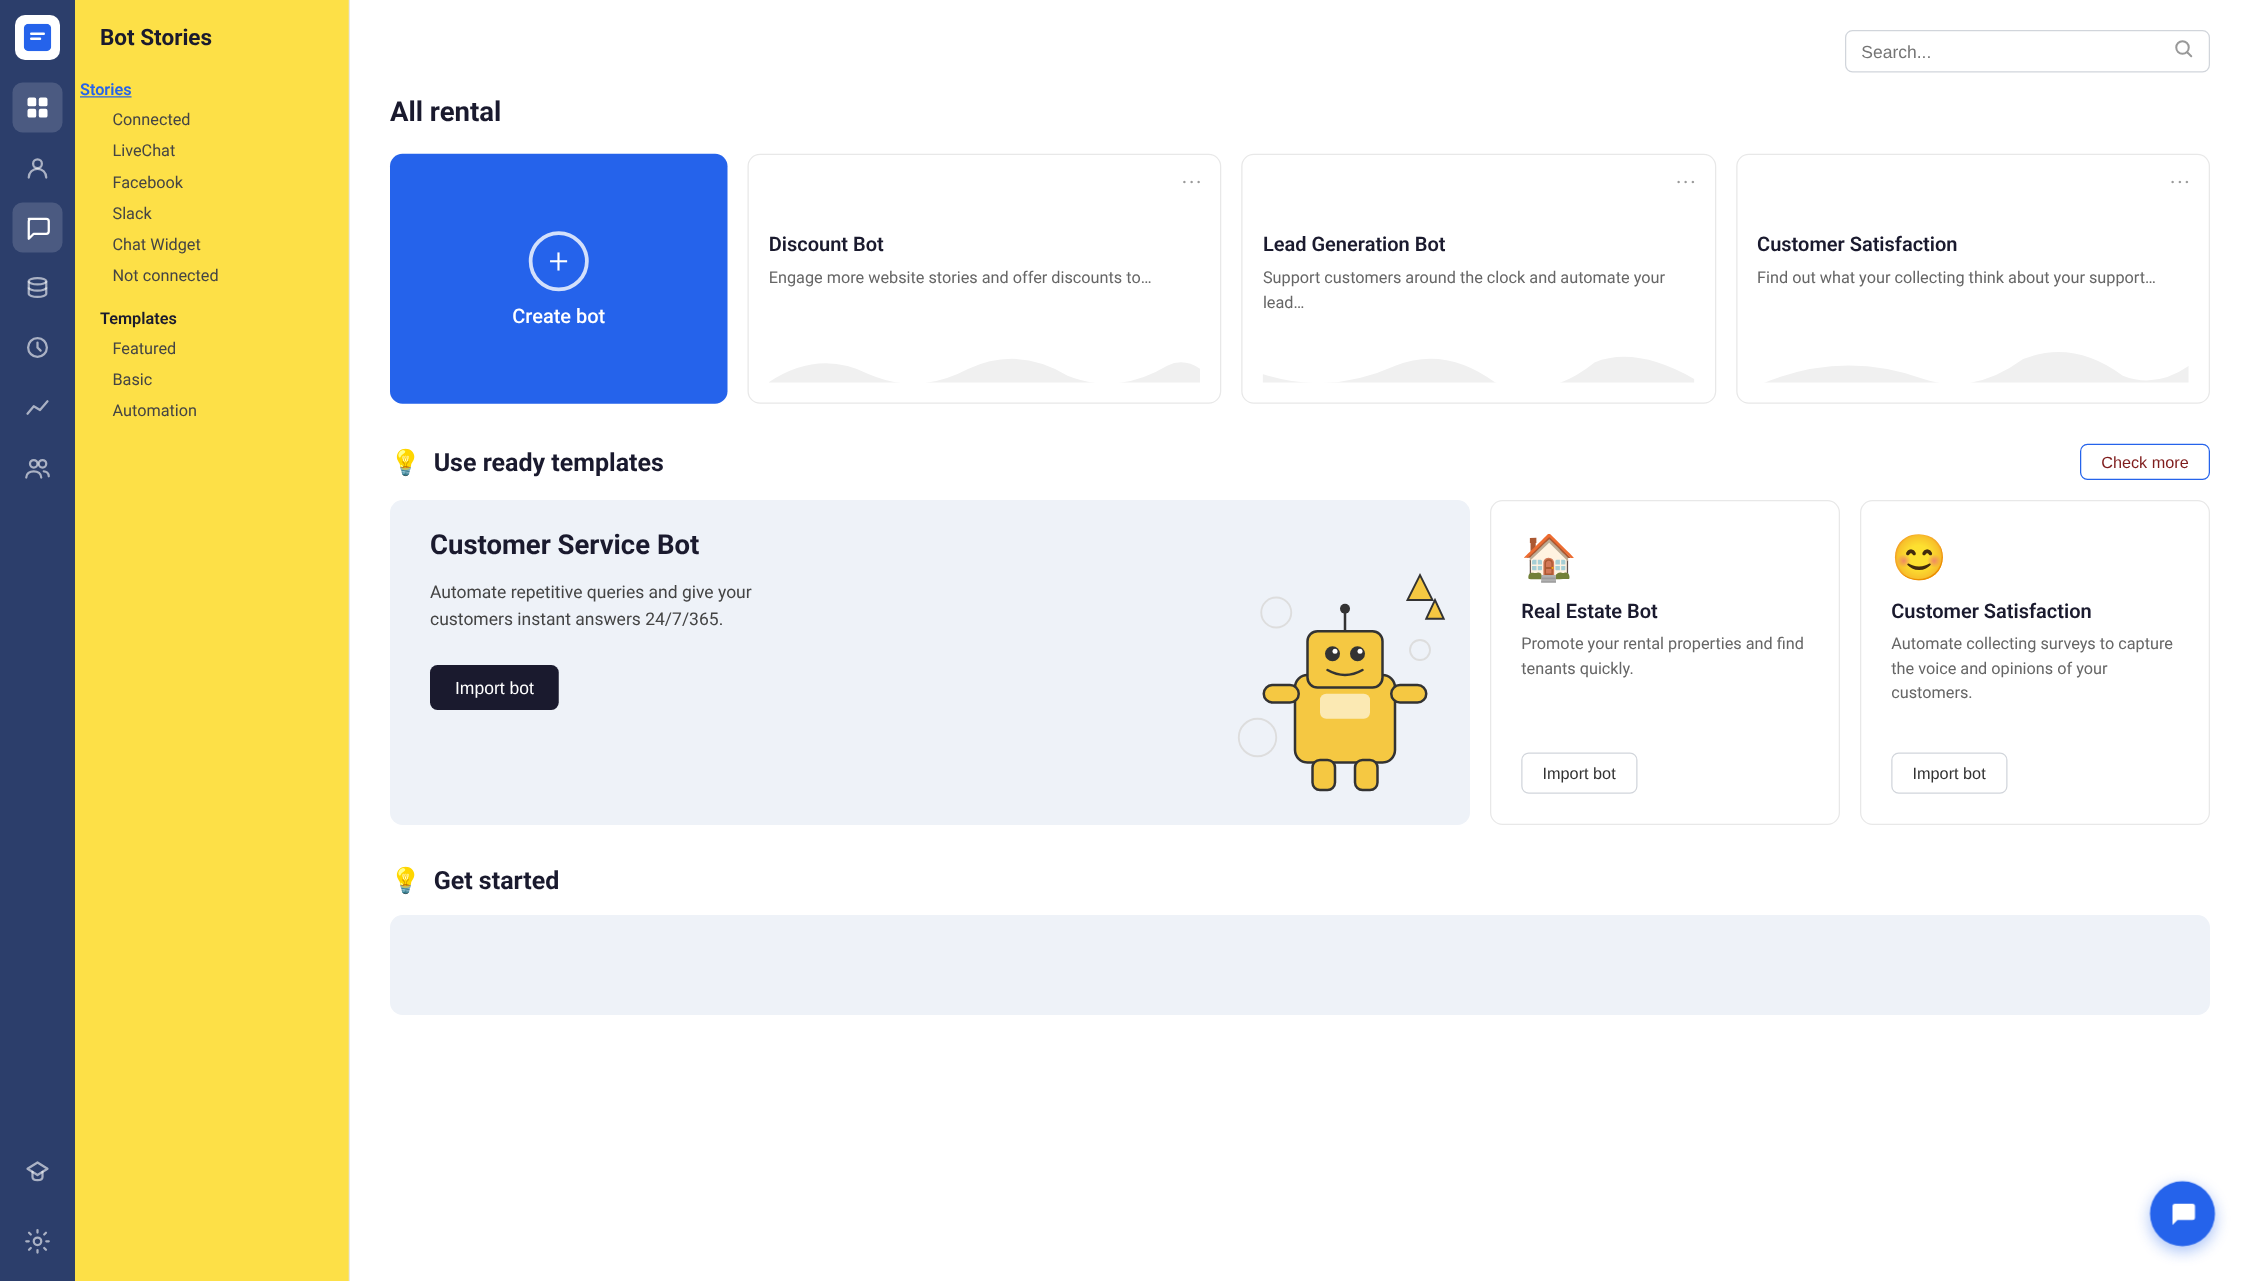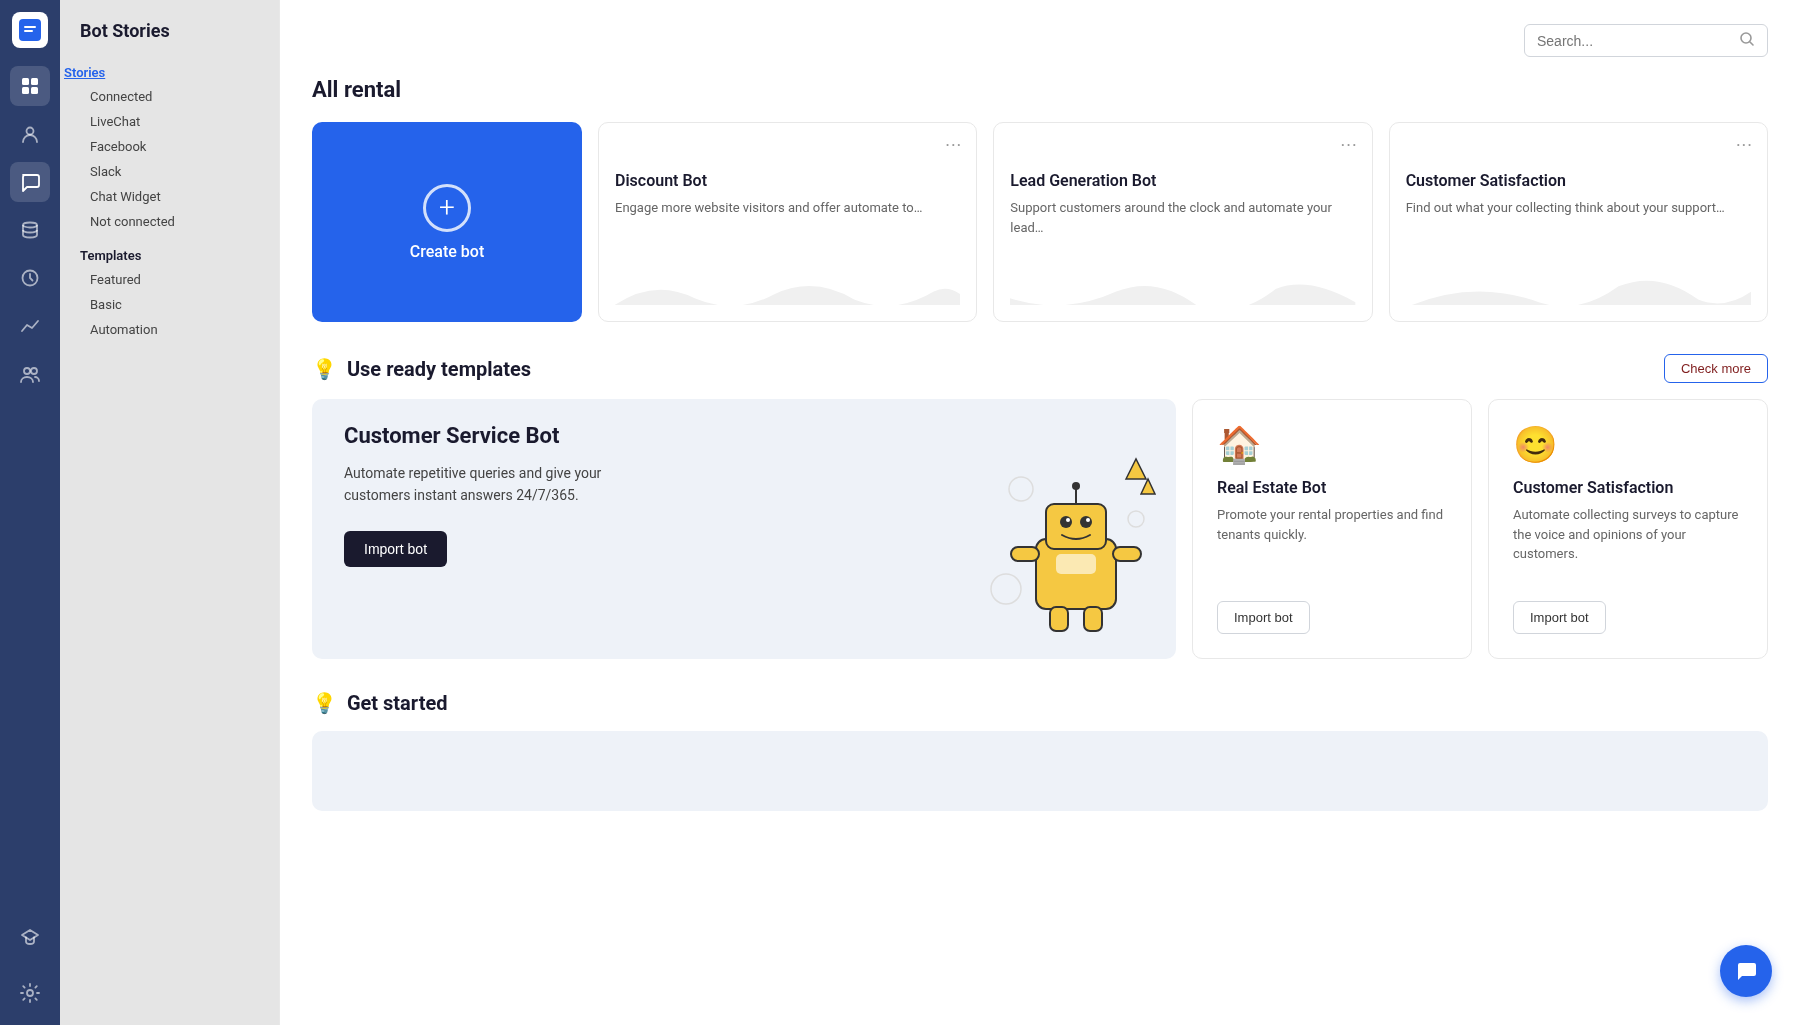--- a/index.html
+++ b/index.html
@@ -30,21 +30,21 @@
       cursor: pointer;
       color: rgba(255,255,255,0.6);
       font-size: 20px;
     }
     .icon-nav .nav-icon.active { background: rgba(255,255,255,0.15); color: #fff; }
     .icon-nav .nav-bottom { margin-top: auto; }
 
     
     .sidebar {
       width: 220px;
-      background: #e5e5e5;
+      background: #fde047;
       border-right: 1px solid #e8e8e8;
       padding: 20px 0;
       flex-shrink: 0;
       overflow-y: auto;
     }
     .sidebar-title {
       font-size: 18px;
       font-weight: 700;
       color: #1a1a2e;
       padding: 0 20px 16px;
@@ -85,21 +85,21 @@
       align-items: center;
       justify-content: flex-end;
       margin-bottom: 20px;
     }
     .search-box {
       display: flex;
       align-items: center;
       border: 1px solid #d1d5db;
       border-radius: 6px;
       padding: 6px 12px;
-      width: 244px;
+      width: 292px;
       gap: 8px;
     }
     .search-box input {
       border: none;
       outline: none;
       font-size: 14px;
       color: #666;
       width: 100%;
       background: transparent;
     }
@@ -161,21 +161,21 @@
       top: 12px; right: 14px;
       color: #999;
       font-size: 18px;
       cursor: pointer;
       letter-spacing: 1px;
     }
     .bot-card .card-title {
       font-size: 16px;
       font-weight: 600;
       color: #1a1a2e;
-      margin-top: 32px;
+      margin-top: 46px;
       margin-bottom: 8px;
     }
     .bot-card .card-desc {
       font-size: 13px;
       color: #666;
       line-height: 1.5;
     }
     .bot-card .card-wave {
       margin-top: auto;
       height: 40px;
@@ -436,21 +436,21 @@
   <div class="cards-row">
 
     <div class="create-card">
       <div class="plus-circle">+</div>
       <span class="create-label">Create bot</span>
     </div>
 
     <div class="bot-card">
       <span class="card-menu">···</span>
       <div class="card-title">Discount Bot</div>
-      <div class="card-desc">Engage more website visitors and offer automate to…</div>
+      <div class="card-desc">Engage more website stories and offer discounts to…</div>
       <div class="card-wave">
         <svg class="wave-svg" viewBox="0 0 260 40" preserveAspectRatio="none">
           <path d="M0 30 Q30 10 60 25 Q90 38 120 22 Q150 8 180 26 Q210 38 240 20 Q250 15 260 22 L260 40 L0 40Z" fill="#f0f0f0"></path>
         </svg>
       </div>
     </div>
 
     <div class="bot-card">
       <span class="card-menu">···</span>
       <div class="card-title">Lead Generation Bot</div>

